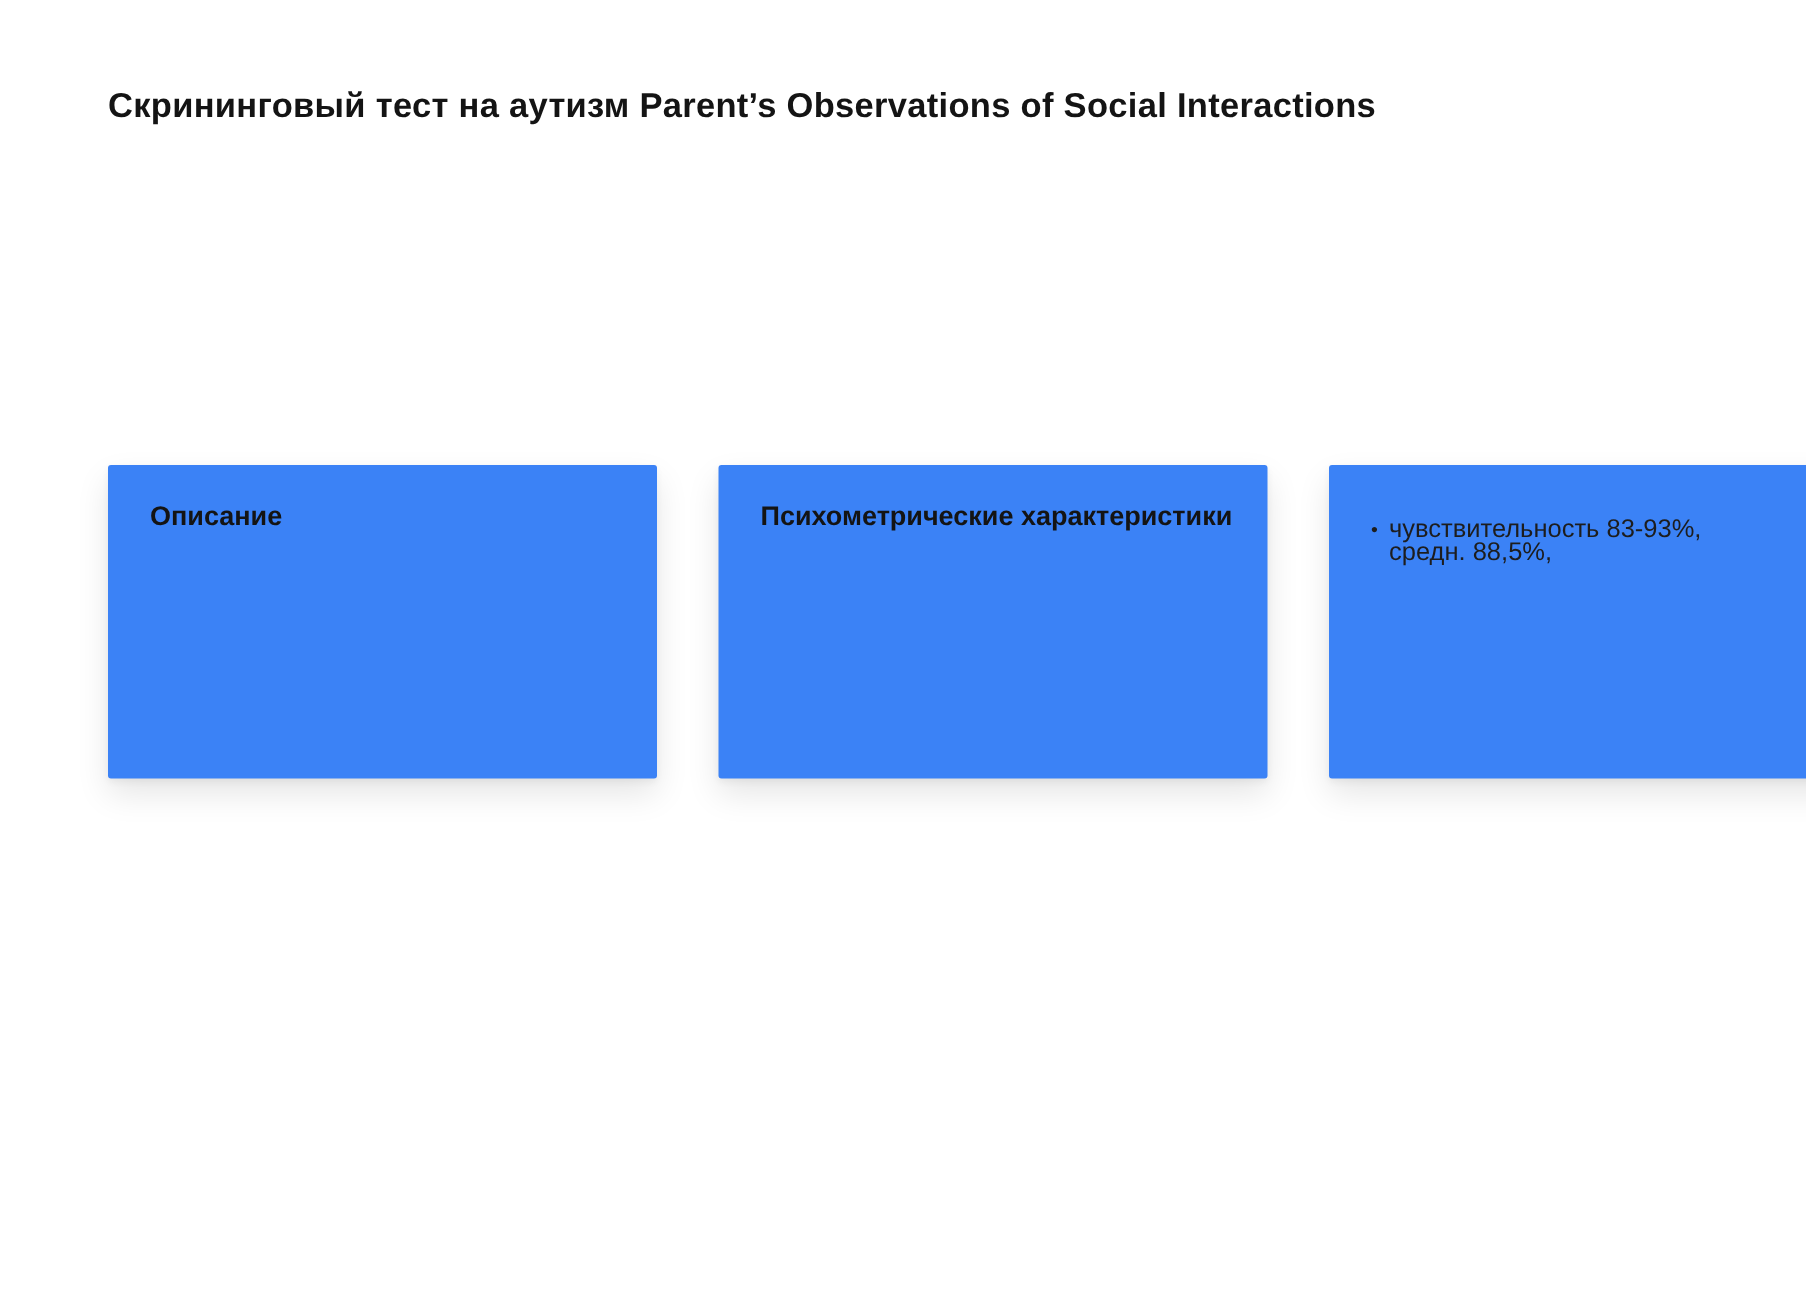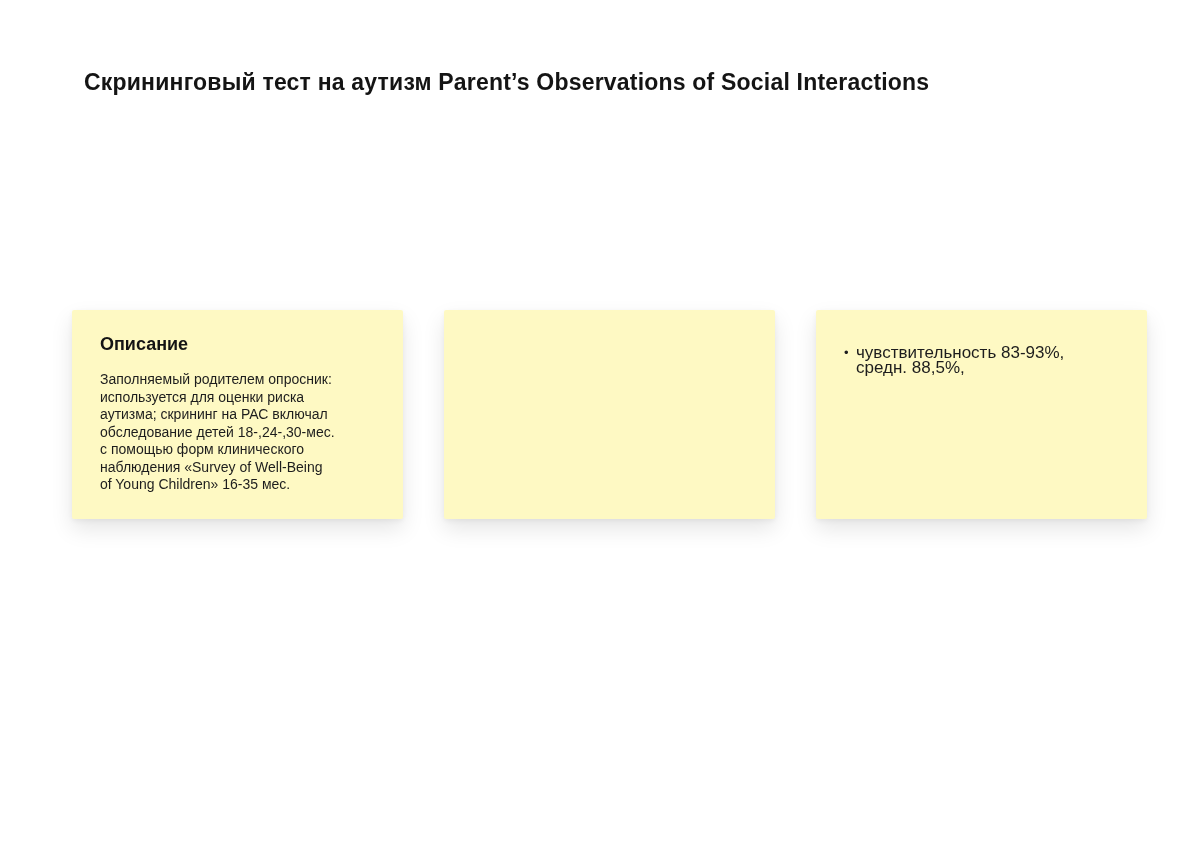--- a/index.html
+++ b/index.html
@@ -17,41 +17,41 @@
     position: relative;
     width: 1204px;
     height: 860px;
     overflow: hidden;
     background: #ffffff;
   }
   .title {
     position: absolute;
     left: 72px;
     top: 55px;
-    margin: 12px;
+    margin: 0;
     font-size: 23px;
     line-height: 30px;
     font-weight: 700;
     letter-spacing: 0.2px;
     color: #141414;
     white-space: nowrap;
   }
   .cards {
     position: absolute;
     left: 72px;
     top: 310px;
     display: flex;
     gap: 41px;
     align-items: flex-start;
   }
   .card {
-    width: 331px;
+    width: 366px;
     height: 209px;
     box-sizing: border-box;
-    background: #fef9c3;
+    background: #3b82f6;
     border-radius: 2px;
     padding: 22px 13px 0 28px;
     box-shadow: 0 2px 5px rgba(0,0,0,0.05), 0 10px 22px rgba(0,0,0,0.10);
   }
   .card-title {
     margin: 0;
     font-size: 18px;
     line-height: 25px;
     font-weight: 700;
     color: #141414;
@@ -87,24 +87,24 @@
 <body>
 
 <div class="page">
 
   <h1 class="title">Скрининговый тест на аутизм Parent’s Observations of Social Interactions</h1>
 
   <div class="cards">
 
     <section class="card">
       <h2 class="card-title">Описание</h2>
-      <p class="card-body">Заполняемый родителем опросник:<br>используется для оценки риска<br>аутизма; скрининг на РАС включал<br>обследование детей 18-,24-,30-мес.<br>с помощью форм клинического<br>наблюдения «Survey of Well-Being<br>of Young Children» 16-35 мес.</p>
     </section>
 
     <section class="card">
+      <h2 class="card-title">Психометрические характеристики</h2>
       <ul class="card-list">
       </ul>
     </section>
 
     <section class="card">
       <ul class="card-list">
         <li class="bullet">чувствительность 83-93%,<br>средн. 88,5%,</li>
       </ul>
     </section>
 

